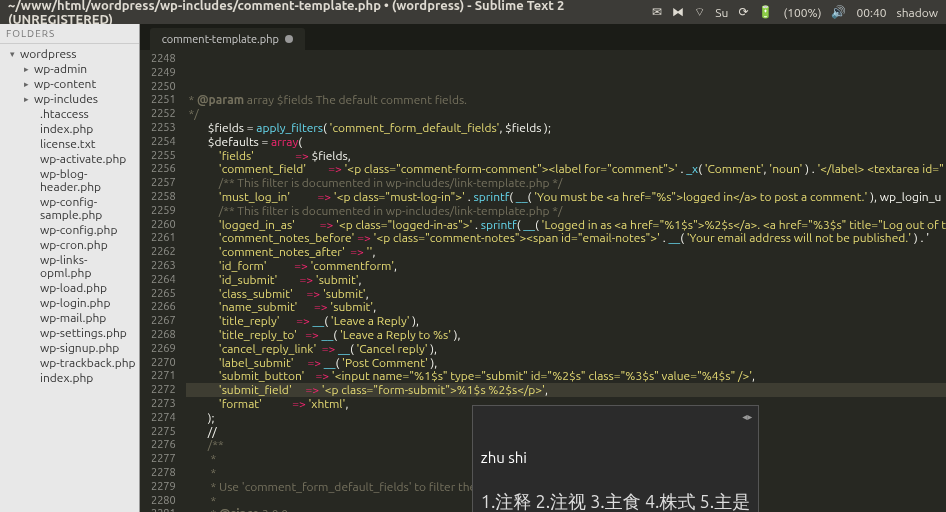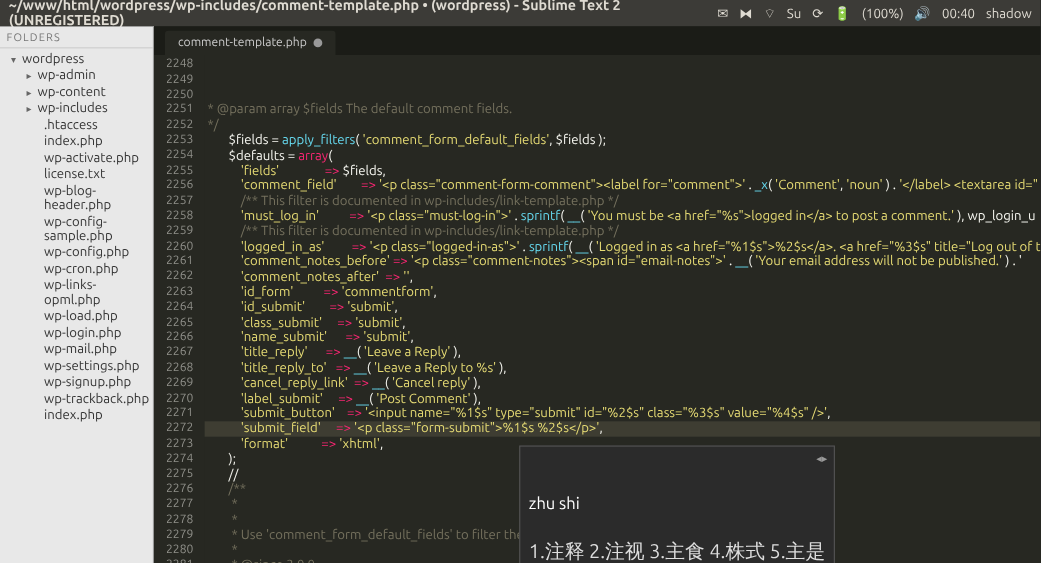--- a/index.html
+++ b/index.html
@@ -24,21 +24,21 @@
 .code-area{flex:1;display:flex;overflow:hidden}
 .gutter{width:46px;background:#272822;color:#90908a;text-align:right;padding-right:10px;line-height:13.8px;font-size:11px;padding-top:2px}
 .code{flex:1;color:#f8f8f2;line-height:13.8px;white-space:pre;padding-top:2px;position:relative}
 .hl-line{position:absolute;left:0;right:0;height:13.8px;background:#3e3d32;z-index:0}
 .code-content{position:relative;z-index:1}
 .c-comment{color:#75715e}
 .c-func{color:#66d9ef}
 .c-str{color:#e6db74}
 .c-key{color:#f92672}
 .c-arrow{color:#f92672}
-.bold{font-weight:normal}
+.bold{font-weight:bold}
 .ime{position:absolute;left:286px;top:355px;background:#2b2b2b;border:1px solid #555;color:#fff;padding:4px 8px;font-family:sans-serif;font-size:14px;z-index:5;min-width:220px}
 .ime-input{font-size:15px;padding-bottom:2px}
 .ime-cands{font-size:18px;color:#ddd}
 .ime-arrow{position:absolute;right:6px;top:4px;font-size:10px;color:#999}
 </style>
 </head>
 <body>
 
 <div class="topbar">
   <span class="title">~/www/html/wordpress/wp-includes/comment-template.php • (wordpress) - Sublime Text 2 (UNREGISTERED)</span>
@@ -72,22 +72,22 @@
           <span class="tri">▸</span>
           <span>wp-content</span>
         </div>
       <div class="tree-item l2">
           <span class="tri">▸</span>
           <span>wp-includes</span>
         </div>
       <div id="file-list">
           <div class="tree-item l3">.htaccess</div>
           <div class="tree-item l3">index.php</div>
+          <div class="tree-item l3">license.txt</div>
           <div class="tree-item l3">wp-activate.php</div>
-          <div class="tree-item l3">license.txt</div>
           <div class="tree-item l3">wp-blog-header.php</div>
           <div class="tree-item l3">wp-config-sample.php</div>
           <div class="tree-item l3">wp-config.php</div>
           <div class="tree-item l3">wp-cron.php</div>
           <div class="tree-item l3">wp-links-opml.php</div>
           <div class="tree-item l3">wp-load.php</div>
           <div class="tree-item l3">wp-login.php</div>
           <div class="tree-item l3">wp-mail.php</div>
           <div class="tree-item l3">wp-settings.php</div>
           <div class="tree-item l3">wp-signup.php</div>

